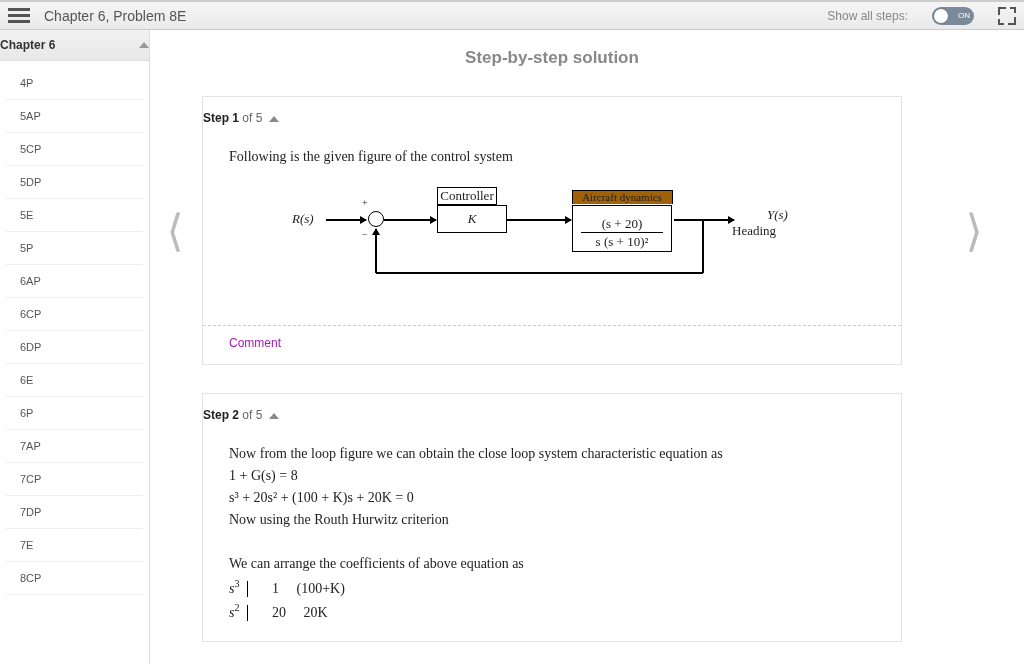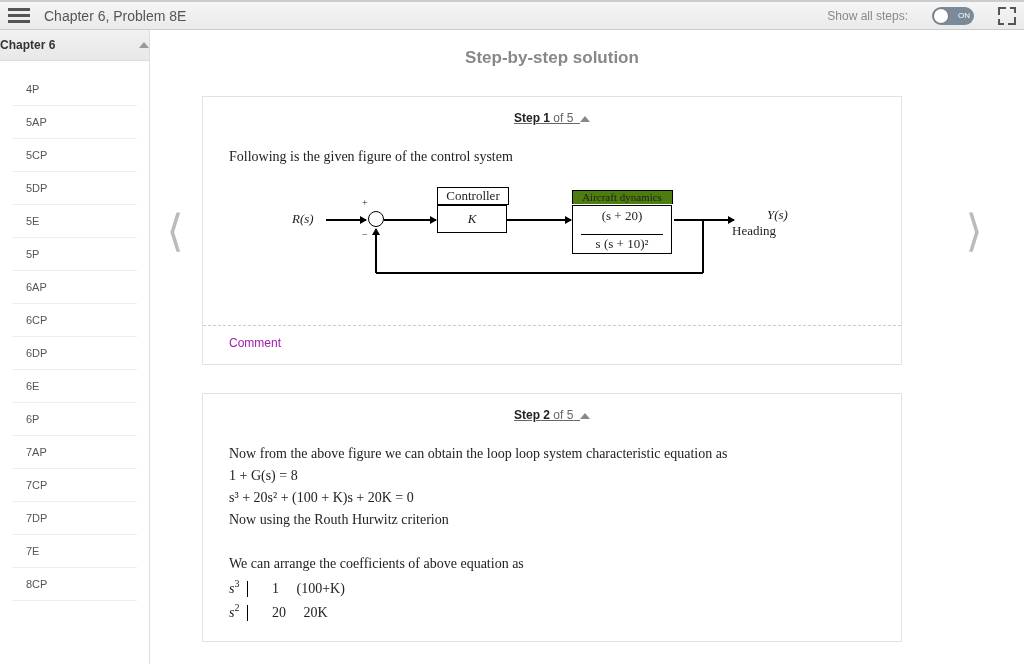--- a/index.html
+++ b/index.html
@@ -82,21 +82,21 @@
     background: linear-gradient(#f1f1f1,#e8e8e8);
     border-bottom:1px solid #ddd;
     padding: 8px 0;
     font-size:12px; font-weight:bold;
     display:flex; align-items:center; justify-content:space-between;
     cursor:pointer;
   }
   .chev { width:0; height:0; border-left:5px solid transparent; border-right:5px solid transparent;}
   .chev.up { border-bottom:6px solid #999;}
   .chev.up2 { border-bottom:6px solid #888;}
-  .sidebar ul { list-style:none; margin:12px; padding:0;}
+  .sidebar ul { list-style:none; margin:6px; padding:0;}
   .sidebar li {
     padding: 10px 14px;
     font-size:11px; color:#555;
     border-bottom:1px solid #eee;
     cursor:pointer;
   }
 
   .content-wrap {
     position:absolute; left:150px; right:70px; top:0; bottom:0;
     overflow:hidden;
@@ -121,26 +121,24 @@
     font-size:17px;
     font-weight:bold;
     padding: 18px 0 28px;
   }
   .step-card {
     border:1px solid #e3e3e3;
     background:#fff;
     margin-bottom: 28px;
   }
   .step-head {
-    text-align:center;
     padding: 14px 0 8px;
     font-size:12px;
     color:#666;
     cursor:pointer;
-    text-decoration:underline;
   }
   .step-head b { color:#222;}
   .step-body {
     padding: 10px 26px 14px;
     font-family: Georgia, "Times New Roman", serif;
     font-size: 14px;
     color:#222;
   }
   .step-body p { margin: 6px 0;}
   .divider-dotted {
@@ -178,23 +176,23 @@
     border-left:7px solid #000; border-top:4px solid transparent; border-bottom:4px solid transparent;
   }
   .arrow-u::after{
     content:""; position:absolute; left:50%; top:-1px; transform:translateX(-50%);
     border-bottom:7px solid #000; border-left:4px solid transparent; border-right:4px solid transparent;
   }
   .tf-box {
     position:absolute; border:1.5px solid #000; background:#fff; text-align:center;
     font-size:13px; line-height:1; padding:3px 8px;
   }
-  .tf-box .num { border-bottom:1px solid #000; padding:0 3px 12px;}
+  .tf-box .num { border-bottom:1px solid #000; padding:0 3px 2px;margin-top:8px;}
   .tf-box .head { position:absolute; top:-16px; left:-1.5px; right:-1.5px;
-    border:1.5px solid #000; border-bottom:none; font-size:11px; background:#4d7c0f; padding:1px 0;}
+    border:1.5px solid #000; border-bottom:none; font-size:11px; background:#a16207; padding:1px 0;}
 
   sup { font-size:0.72em;}
   .routh { border-left:1px solid #000; display:inline-block; padding-left:24px; margin-left:4px;}
 </style>
 </head>
 <body>
 
 <div class="top-strip"></div>
 
 <div class="header-bar">
@@ -264,21 +262,21 @@
             <span class="dlabel" style="left:0; top:36px; font-style:italic;">R(s)</span>
 
             <div class="line arrow-r" style="left:34px; top:44px; width:40px; height:1.5px;"></div>
 
             <div class="sumnode" style="left:76px; top:36px;"></div>
             <span class="dlabel" style="left:70px; top:22px; font-size:10px;">+</span>
             <span class="dlabel" style="left:70px; top:54px; font-size:10px;">−</span>
 
             <div class="line arrow-r" style="left:92px; top:44px; width:52px; height:1.5px;"></div>
 
-            <span class="box" style="left:145px; top:12px; width:72px; height:18px;">Controller</span>
+            <span class="box" style="left:145px; top:12px; width:60px; height:18px;">Controller</span>
             <span class="box" style="left:145px; top:30px; width:70px; height:28px; font-style:italic;">K</span>
 
             <div class="line arrow-r" style="left:215px; top:44px; width:64px; height:1.5px;"></div>
 
             <div class="tf-box" style="left:280px; top:30px; width:100px;">
               <div class="head">Aircraft dynamics</div>
               <div class="num">(s + 20)</div>
               <div style="padding-top:2px;">s (s + 10)²</div>
             </div>
 
@@ -294,21 +292,21 @@
         <div class="divider-dotted"></div>
         <div class="comment-link">Comment</div>
       </div>
 
       <div class="step-card">
         <div class="step-head">
           <b>Step 2</b><span> of 5</span>
           &nbsp;<span class="chev up2" style="display:inline-block"></span>
         </div>
         <div class="step-body">
-          <p>Now from the above figure we can obtain the loop loop system characteristic equation as</p>
+          <p>Now from the loop figure we can obtain the close loop system characteristic equation as</p>
           <p>1 + G(s) = 8</p>
           <p>s³ + 20s² + (100 + K)s + 20K = 0</p>
           <p>Now using the Routh Hurwitz criterion</p>
           <p>&nbsp;</p>
           <p>We can arrange the coefficients of above equation as</p>
           <p>
             <span><i>s</i><sup>3</sup></span>
             <span class="routh">
               <span>1</span>&nbsp;&nbsp;&nbsp;&nbsp;
               <span>(100+K)</span>

